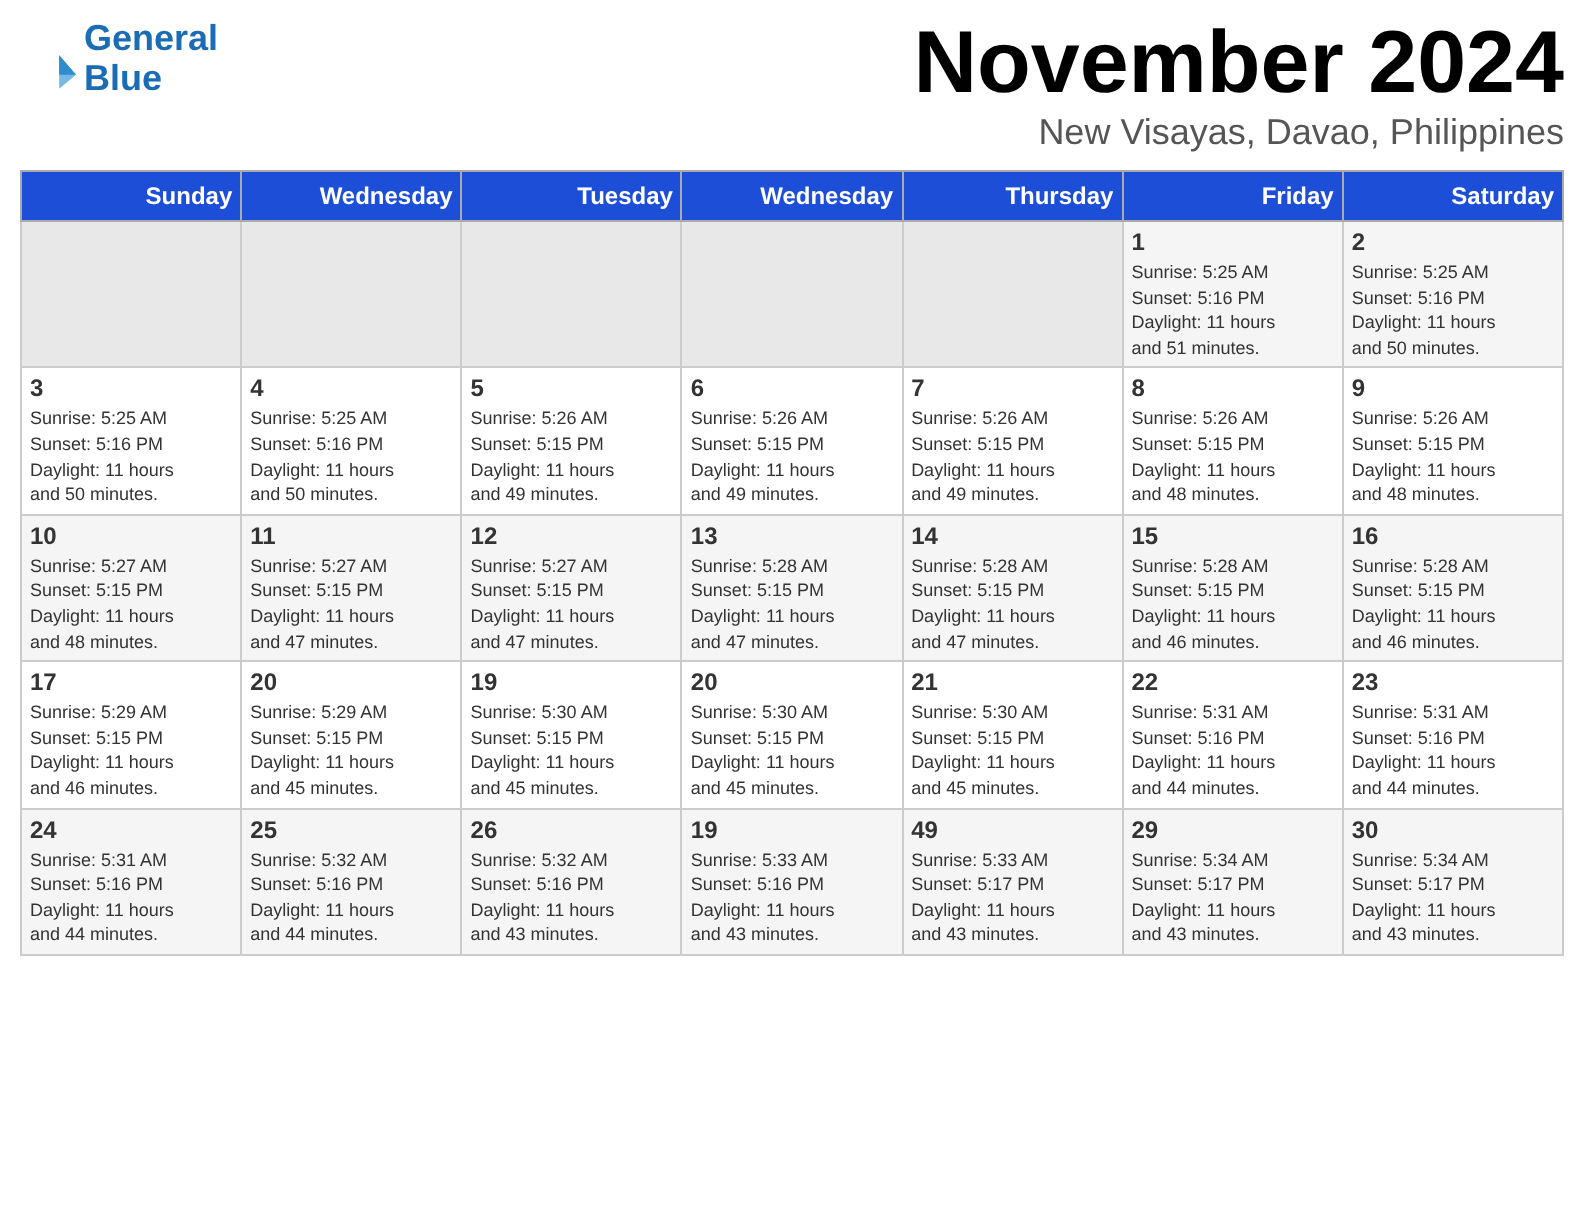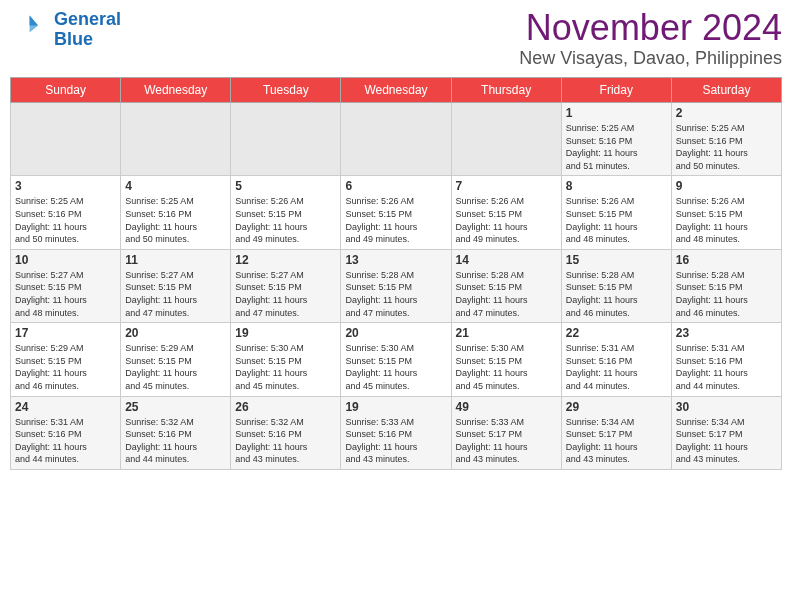--- a/index.html
+++ b/index.html
@@ -11,63 +11,63 @@
       padding: 10px;
     }
     .header {
       display: flex;
       align-items: flex-start;
       justify-content: space-between;
       margin-bottom: 8px;
     }
     .logo {
       display: flex;
-      align-items: flex-start;
-      gap: 16px;
+      align-items: flex-end;
+      gap: 4px;
     }
     .logo-text {
       font-size: 18px;
       font-weight: bold;
       color: #333;
       line-height: 1.1;
     }
     .logo-text span {
       color: #1a6db5;
     }
     .logo-icon {
       width: 28px;
       height: 28px;
     }
     .title-area {
       text-align: right;
     }
     .month-title {
-      font-size: 36px;
-      font-weight: normal;
-      color: #701a75;
+      font-size: 44px;
+      font-weight: bold;
+      color: #000000;
       line-height: 1;
     }
     .subtitle {
       font-size: 18px;
       color: #555;
       margin-top: 2px;
     }
     .calendar {
       width: 100%;
       border-collapse: collapse;
       border: 1px solid #ccc;
     }
     .calendar th {
-      background: #ef4444;
+      background: #1d4ed8;
       color: #fff;
       font-size: 12px;
-      font-weight: normal;
+      font-weight: bold;
       padding: 5px 4px;
       border: 1px solid #aaa;
-      text-align: center;
+      text-align: right;
     }
     .calendar td {
       vertical-align: top;
       border: 1px solid #ccc;
       padding: 3px 4px;
       width: 110px;
       min-height: 80px;
       font-size: 9.5px;
       color: #333;
       background: #fff;

